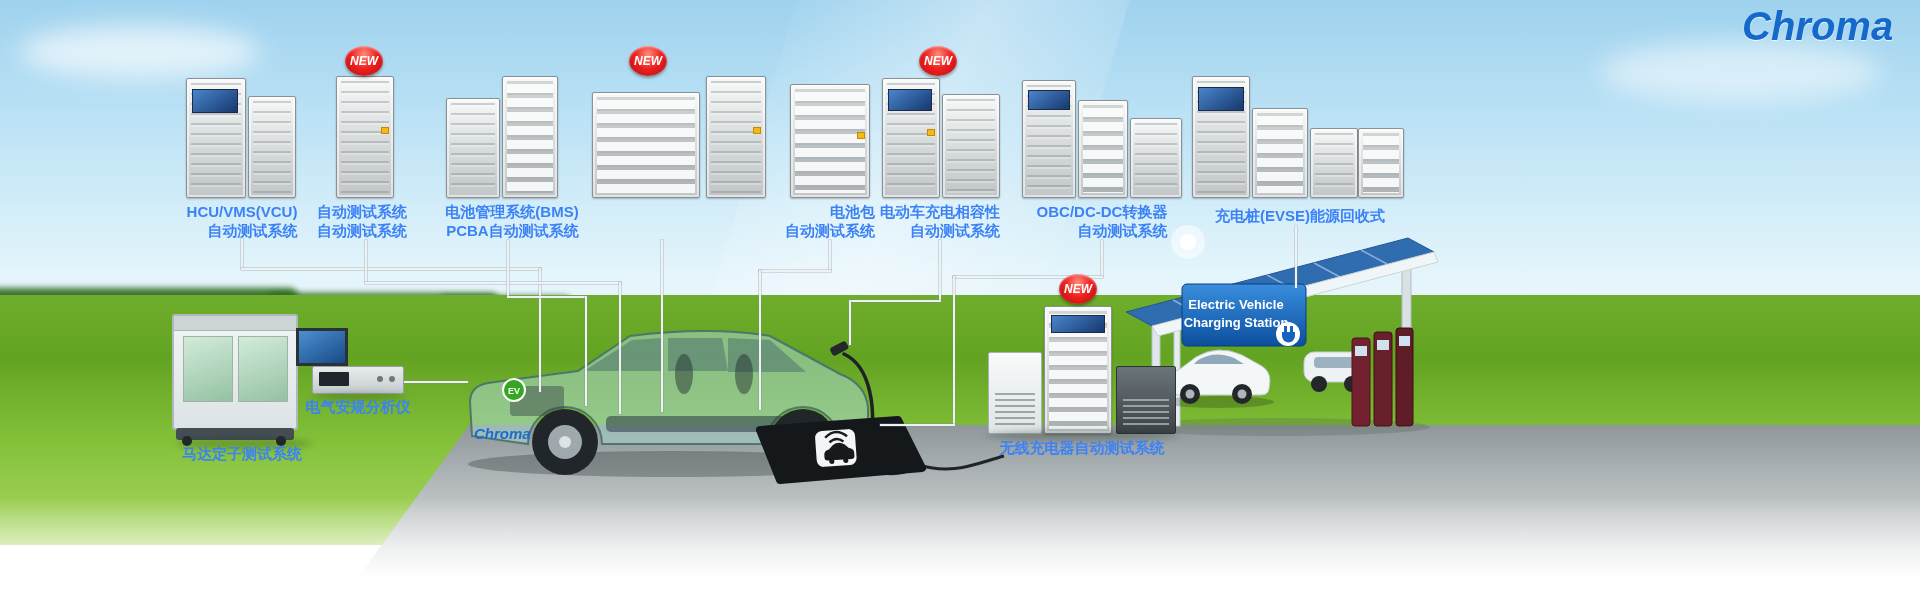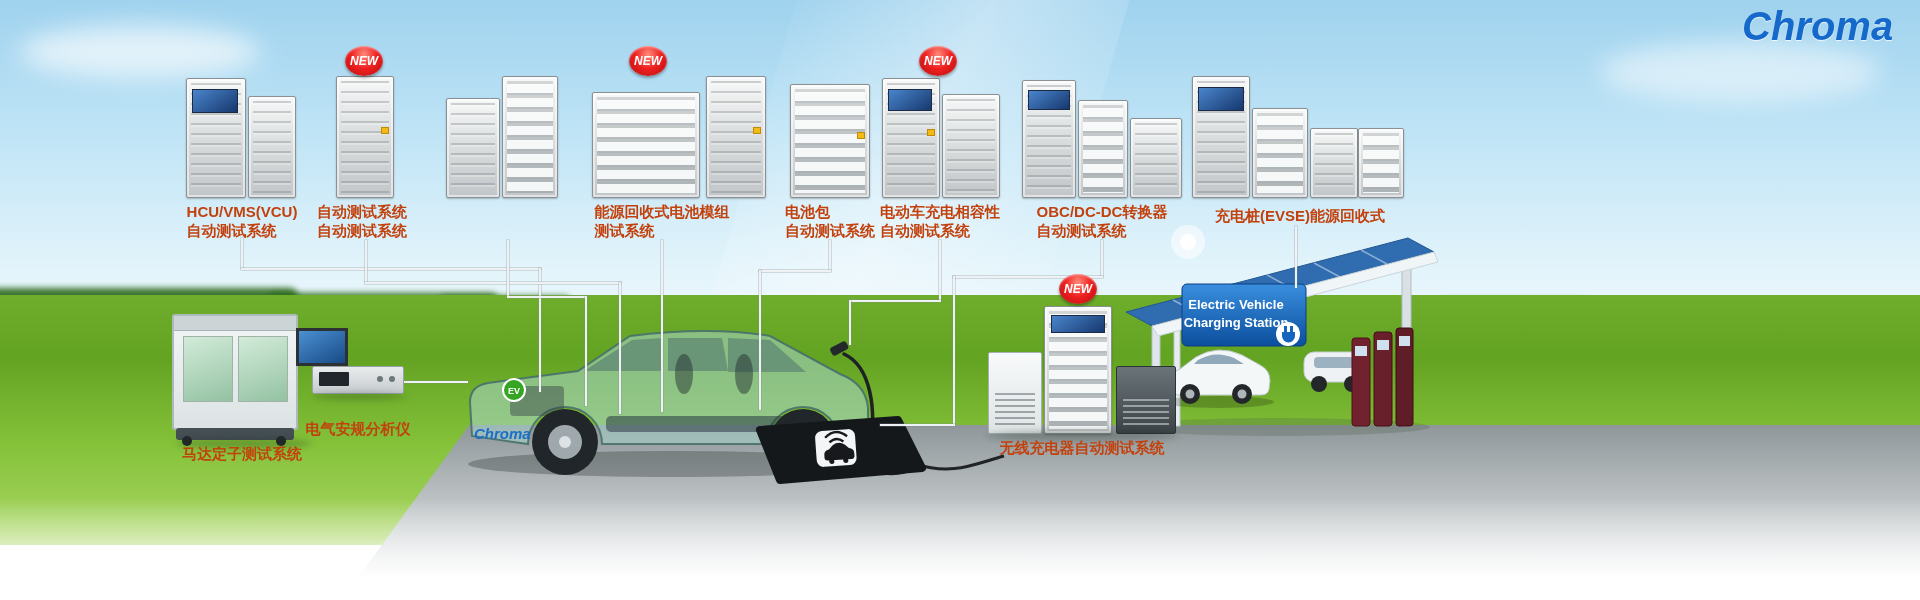--- a/index.html
+++ b/index.html
@@ -37,22 +37,22 @@
   .rack-screen{position:absolute;background:linear-gradient(145deg,#4a85cc,#16386e);border:1px solid #1d2a44;}
 
   
   .cab{position:absolute;background:linear-gradient(180deg,#f8fafa,#dfe4e5);border:1px solid #a7b1b5;border-radius:2px;}
   .cab--dark{background:linear-gradient(180deg,#6a7478,#3c4347);border-color:#2c3337;}
   .cab-vents{position:absolute;left:6px;right:6px;bottom:6px;height:42%;
         background:repeating-linear-gradient(180deg,rgba(70,80,85,.45) 0 2px,transparent 2px 6px);}
   .cab--dark .cab-vents{background:repeating-linear-gradient(180deg,rgba(230,235,238,.5) 0 2px,transparent 2px 6px);}
 
   
-  .plabel,.glabel{position:absolute;transform:translateX(-50%);text-align:left;white-space:nowrap;
-        font-size:15px;font-weight:bold;color:#c2410c;line-height:1.28;}
+  .plabel,.glabel{position:absolute;transform:translateX(-50%);text-align:right;white-space:nowrap;
+        font-size:15px;font-weight:bold;color:#3b82f6;line-height:1.28;}
   .new-badge{position:absolute;transform:translateX(-50%);width:38px;height:30px;border-radius:50%;
         display:flex;align-items:center;justify-content:center;
         background:radial-gradient(ellipse at 50% 28%,#ff8a7a 0%,#ee2020 48%,#b00b0b 100%);
         color:#fff;font-size:12px;font-weight:bold;font-style:italic;
         box-shadow:0 2px 3px rgba(0,0,0,.35),inset 0 1px 2px rgba(255,255,255,.55);}
 
   
   .cl{position:absolute;background:#eef2f4;box-shadow:0 0 0 .5px rgba(128,138,144,.55);}
 
   
@@ -259,42 +259,42 @@
   <div class="cl" style="left:404px;top:381px;width:64px;height:2px"></div>
 
   <div class="plabel" style="left:242px;top:202px">
     <div>HCU/VMS(VCU)</div>
     <div>自动测试系统</div>
   </div>
   <div class="plabel" style="left:362px;top:202px">
     <div>自动测试系统</div>
     <div>自动测试系统</div>
   </div>
-  <div class="plabel" style="left:662px;top:202px">
-    <div>能源回收式电池模组</div>
-    <div>测试系统</div>
+  <div class="plabel" style="left:512px;top:202px">
+    <div>电池管理系统(BMS)</div>
+    <div>PCBA自动测试系统</div>
   </div>
   <div class="plabel" style="left:830px;top:202px">
     <div>电池包</div>
     <div>自动测试系统</div>
   </div>
   <div class="plabel" style="left:940px;top:202px">
     <div>电动车充电相容性</div>
     <div>自动测试系统</div>
   </div>
   <div class="plabel" style="left:1102px;top:202px">
     <div>OBC/DC-DC转换器</div>
     <div>自动测试系统</div>
   </div>
   <div class="plabel" style="left:1300px;top:206px">
     <div>充电桩(EVSE)能源回收式</div>
   </div>
 
   <div class="glabel" style="left:242px;top:444px">马达定子测试系统</div>
-  <div class="glabel" style="left:358px;top:419px">电气安规分析仪</div>
+  <div class="glabel" style="left:358px;top:397px">电气安规分析仪</div>
   <div class="glabel" style="left:1082px;top:438px">无线充电器自动测试系统</div>
 
   <div class="new-badge" style="left:364px;top:46px">NEW</div>
   <div class="new-badge" style="left:648px;top:46px">NEW</div>
   <div class="new-badge" style="left:938px;top:46px">NEW</div>
   <div class="new-badge" style="left:1078px;top:274px">NEW</div>
 
   <div class="abs fade"></div>
 
 </div>

